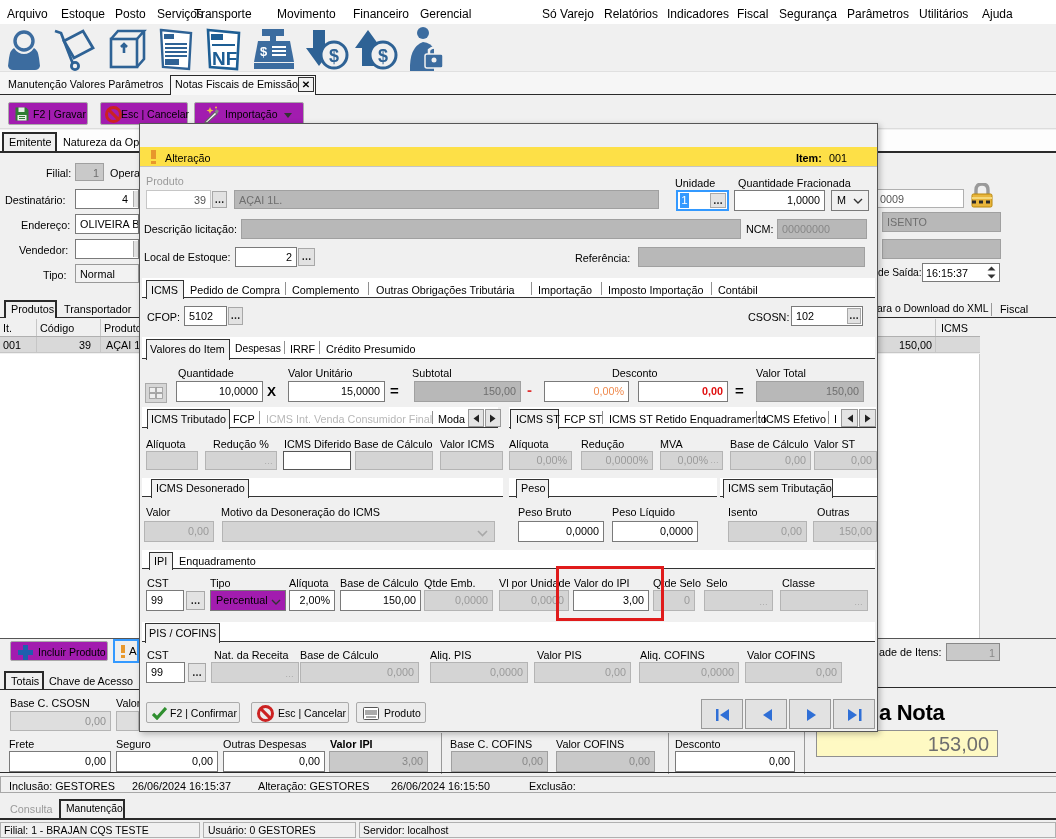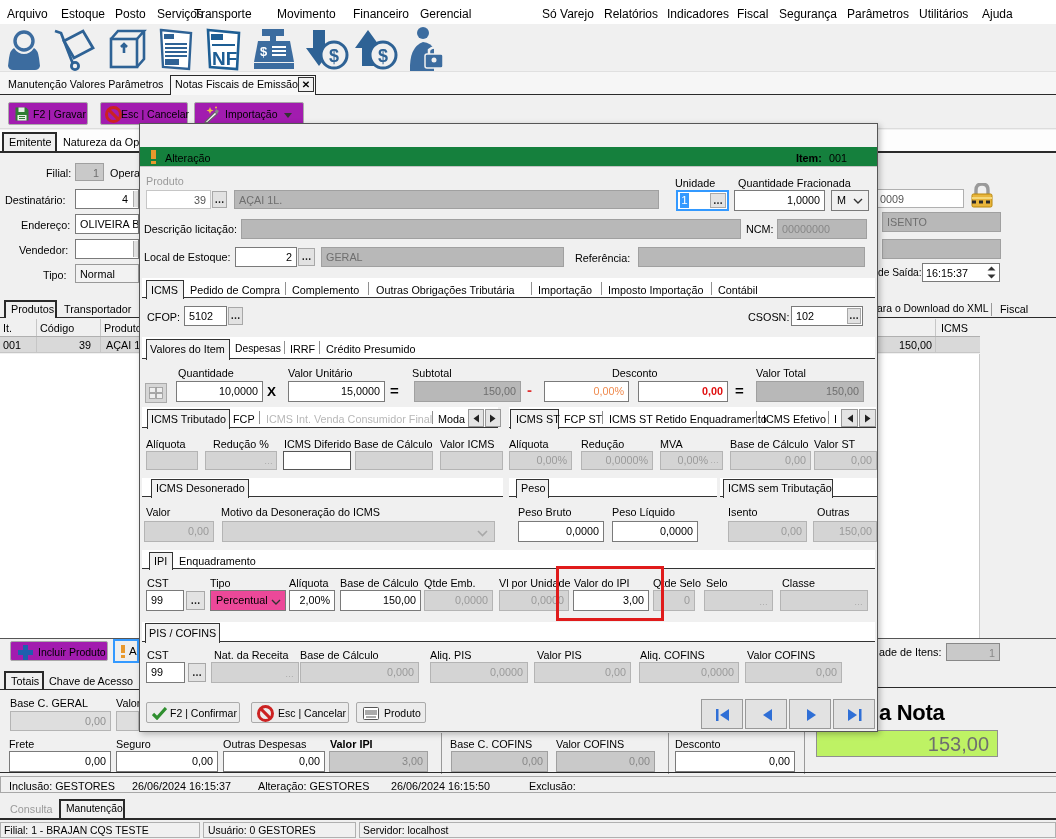--- a/index.html
+++ b/index.html
@@ -241,21 +241,21 @@
     </div>
     <div class="abs" style="left:113px;top:639px;width:26px;height:24px;border:2px solid #3399ff;background:#eee;">
       <span class="abs" style="left:6px;top:4px;width:4px;height:8px;background:#e8982c;"></span>
         <span class="abs" style="left:6px;top:14px;width:4px;height:3px;background:#e8982c;"></span>
       <span class="abs" style="left:14px;top:4px;font-size:11.5px;">A</span>
     </div>
     <div class="abs" style="left:4px;top:671px;width:40px;height:18px;background:#f0f0f0;border:2px solid #2a2a2a;border-bottom:none;z-index:3;"></div>
     <div class="lbl" style="left:11px;top:675px;z-index:3;">Totais</div>
     <div class="lbl" style="left:49px;top:675px;">Chave de Acesso</div>
     <div class="tabline" style="left:0;top:689px;width:139px;"></div>
-    <div class="lbl" style="left:10px;top:697px;">Base C. GERAL</div>
+    <div class="lbl" style="left:10px;top:697px;">Base C. CSOSN</div>
     <div class="lbl" style="left:116px;top:697px;">Valor</div>
     <div class="dis ra" style="left:10px;top:711px;width:101px;height:20px;background:#dedede;border-color:#b4b4b4;color:#909090;">0,00</div>
     <div class="dis" style="left:116px;top:711px;width:23px;height:20px;background:#dedede;border-color:#b4b4b4;"></div>
 
     <div class="lbl" style="left:9px;top:738px;">Frete</div>
     <div class="fld ra" style="left:9px;top:751px;width:102px;height:21px;">0,00</div>
     <div class="lbl" style="left:116px;top:738px;">Seguro</div>
     <div class="fld ra" style="left:116px;top:751px;width:102px;height:21px;">0,00</div>
     <div class="lbl" style="left:223px;top:738px;">Outras Despesas</div>
     <div class="fld ra" style="left:223px;top:751px;width:102px;height:21px;">0,00</div>
@@ -267,21 +267,21 @@
     <div class="lbl" style="left:556px;top:738px;">Valor COFINS</div>
     <div class="dis ra" style="left:556px;top:751px;width:99px;height:21px;background:#c9c9c9;color:#888;">0,00</div>
     <div class="vline" style="left:668px;top:733px;height:41px;border-color:#999;"></div>
     <div class="lbl" style="left:675px;top:738px;">Desconto</div>
     <div class="fld ra" style="left:675px;top:751px;width:120px;height:21px;">0,00</div>
     <div class="vline" style="left:804px;top:690px;height:84px;border-color:#999;"></div>
     <div class="tabline" style="left:805px;top:687px;width:251px;"></div>
     <div class="lbl" style="left:879px;top:646px;">ade de Itens:</div>
     <div class="dis ra" style="left:946px;top:643px;width:54px;height:18px;background:#c9c9c9;color:#888;border-color:#888;">1</div>
     <div class="abs" style="left:879px;top:700px;font-size:22px;font-weight:bold;white-space:nowrap;letter-spacing:-0.3px;">a Nota</div>
-    <div class="dis ra" style="left:816px;top:730px;width:182px;height:27px;background:#bef264;border-color:#909090;color:#6f6f6f;font-size:20px;line-height:26px;padding-right:8px;">153,00</div>
+    <div class="dis ra" style="left:816px;top:730px;width:182px;height:27px;background:#fef9c3;border-color:#909090;color:#6f6f6f;font-size:20px;line-height:26px;padding-right:8px;">153,00</div>
   </div>
 
   <div id="statusrows">
     <div class="tabline" style="left:0;top:772px;width:1056px;"></div>
     <div class="abs" style="left:0;top:776px;width:1056px;height:17px;background:#f0f0f0;border:1px solid #a8a8a8;border-right:none;">
       <span class="lbl" style="left:8px;top:3px;">Inclusão: GESTORES</span>
       <span class="lbl" style="left:131px;top:3px;">26/06/2024 16:15:37</span>
       <span class="lbl" style="left:257px;top:3px;">Alteração: GESTORES</span>
       <span class="lbl" style="left:390px;top:3px;">26/06/2024 16:15:50</span>
       <span class="lbl" style="left:528px;top:3px;">Exclusão:</span>
@@ -293,21 +293,21 @@
     <div class="abs" style="left:0;top:822px;width:1056px;height:17px;background:#f0f0f0;"></div>
     <div class="abs" style="left:0;top:822px;width:200px;height:16px;border:1px solid #b0b0b0;"></div>
     <div class="abs" style="left:203px;top:822px;width:153px;height:16px;border:1px solid #b0b0b0;"></div>
     <div class="abs" style="left:359px;top:822px;width:697px;height:16px;border:1px solid #b0b0b0;"></div>
     <span class="lbl" style="left:4px;top:825px;font-size:10.4px;">Filial: 1 - BRAJAN CQS TESTE</span>
     <span class="lbl" style="left:208px;top:825px;font-size:10.4px;">Usuário: 0 GESTORES</span>
     <span class="lbl" style="left:363px;top:825px;font-size:10.4px;">Servidor: localhost</span>
   </div>
 
   <div id="dialog" class="abs" style="left:139px;top:123px;width:739px;height:609px;background:#f0f0f0;border:1px solid #565656;box-shadow:2px 2px 6px rgba(0,0,0,0.25);z-index:10;">
-    <div class="abs" style="left:0;top:23px;width:737px;height:20px;background:#15803d;border-bottom:1px solid #c4c4c4;">
+    <div class="abs" style="left:0;top:23px;width:737px;height:20px;background:#fde047;border-bottom:1px solid #c4c4c4;">
       <span class="abs" style="left:11px;top:3px;width:5px;height:9px;background:#e8982c;"></span>
         <span class="abs" style="left:11px;top:14px;width:5px;height:3px;background:#e8982c;"></span>
       <span class="lbl" style="left:25px;top:5px;">Alteração</span>
       <span class="lbl" style="left:656px;top:5px;font-weight:bold;">Item:</span>
       <span class="lbl" style="left:689px;top:5px;">001</span>
     </div>
     <div class="lbl" style="left:6px;top:51px;color:#9a9a9a;">Produto</div>
     <div class="fld" style="left:6px;top:66px;width:65px;height:19px;border-color:#c6c6c6;color:#555;">
         <span class="abs" style="right:4px;">39</span>
       </div>
@@ -326,21 +326,20 @@
           <path d="M1 1 L5 5 L9 1" stroke="#333" stroke-width="1.4" fill="none"></path>
         </svg>
     </div>
     <div class="lbl" style="left:4px;top:99px;">Descrição licitação:</div>
     <div class="dis" style="left:101px;top:95px;width:500px;height:20px;"></div>
     <div class="lbl" style="left:606px;top:99px;">NCM:</div>
     <div class="dis la" style="left:637px;top:95px;width:90px;height:20px;color:#878787;">00000000</div>
     <div class="lbl" style="left:4px;top:127px;">Local de Estoque:</div>
     <div class="fld ra" style="left:95px;top:123px;width:62px;height:20px;">2</div>
     <div class="dots" style="left:158px;top:124px;width:17px;height:18px;line-height:16px;">…</div>
-    <div class="dis la" style="left:181px;top:123px;width:243px;height:20px;">GERAL</div>
     <div class="lbl" style="left:435px;top:128px;">Referência:</div>
     <div class="dis" style="left:498px;top:123px;width:227px;height:20px;"></div>
 
     <div class="abs" style="left:2px;top:154px;width:733px;height:20px;background:#fff;border-bottom:1px solid #333;"></div>
     <div class="abs" style="left:6px;top:156px;width:38px;height:19px;background:#f0f0f0;border:1px solid #333;border-bottom:none;z-index:2;"></div>
     <div class="lbl" style="left:11px;top:160px;z-index:2;">ICMS</div>
     <div class="lbl" style="left:50px;top:160px;">Pedido de Compra</div>
     <div class="vline" style="left:145px;top:158px;height:13px;"></div>
     <div class="lbl" style="left:152px;top:160px;">Complemento</div>
     <div class="vline" style="left:228px;top:158px;height:13px;"></div>
@@ -492,21 +491,21 @@
     <div class="lbl" style="left:149px;top:453px;">Alíquota</div>
     <div class="lbl" style="left:200px;top:453px;">Base de Cálculo</div>
     <div class="lbl" style="left:284px;top:453px;">Qtde Emb.</div>
     <div class="lbl" style="left:359px;top:453px;">Vl por Unidade</div>
     <div class="lbl" style="left:434px;top:453px;">Valor do IPI</div>
     <div class="lbl" style="left:513px;top:453px;">Qtde Selo</div>
     <div class="lbl" style="left:566px;top:453px;">Selo</div>
     <div class="lbl" style="left:642px;top:453px;">Classe</div>
     <div class="fld la" style="left:6px;top:466px;width:38px;height:21px;line-height:19px;">99</div>
     <div class="dots" style="left:46px;top:467px;width:19px;height:19px;line-height:17px;">…</div>
-    <div class="abs" style="left:70px;top:466px;width:76px;height:21px;background:#ec4899;border:1px solid #7a7a7a;">
+    <div class="abs" style="left:70px;top:466px;width:76px;height:21px;background:#a21caf;border:1px solid #7a7a7a;">
       <span class="lbl" style="left:5px;top:3px;">Percentual</span>
       <svg class="abs" style="right:4px;top:8px;" width="10" height="6">
           <path d="M1 1 L5 5 L9 1" stroke="#333" stroke-width="1.4" fill="none"></path>
         </svg>
     </div>
     <div class="fld ra" style="left:149px;top:466px;width:46px;height:21px;line-height:19px;">2,00%</div>
     <div class="fld ra" style="left:200px;top:466px;width:81px;height:21px;line-height:19px;">150,00</div>
     <div class="dis2 ra" style="left:284px;top:466px;width:69px;height:21px;line-height:19px;">0,0000</div>
     <div class="dis2 ra" style="left:359px;top:466px;width:70px;height:21px;line-height:19px;">0,0000</div>
     <div class="fld ra" style="left:433px;top:466px;width:76px;height:21px;line-height:19px;">3,00</div>

